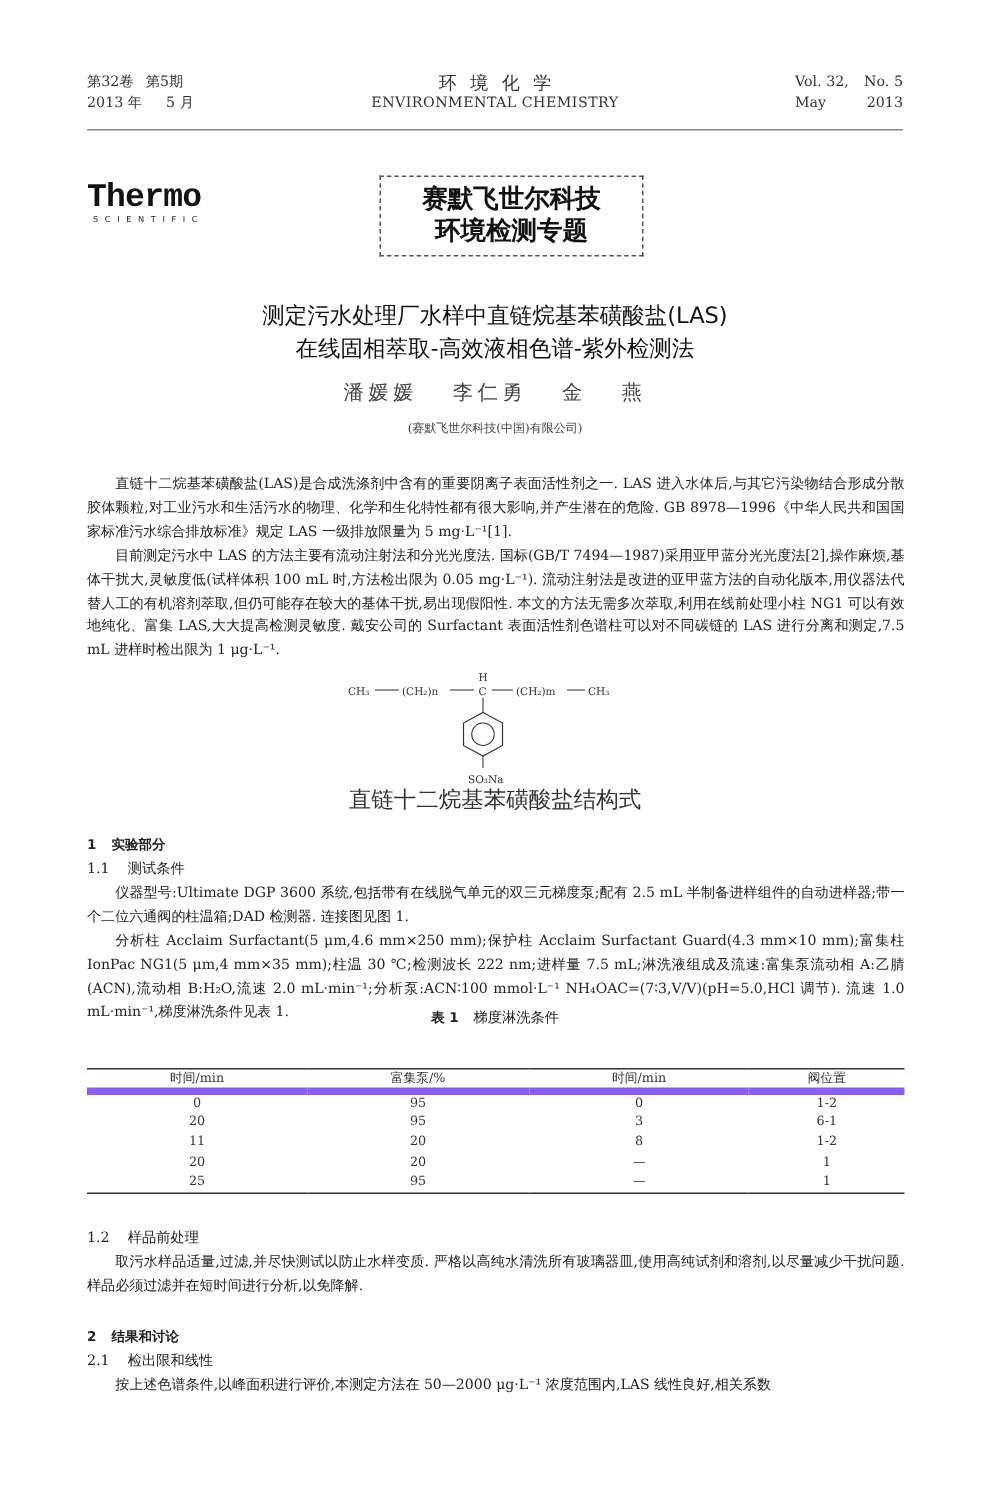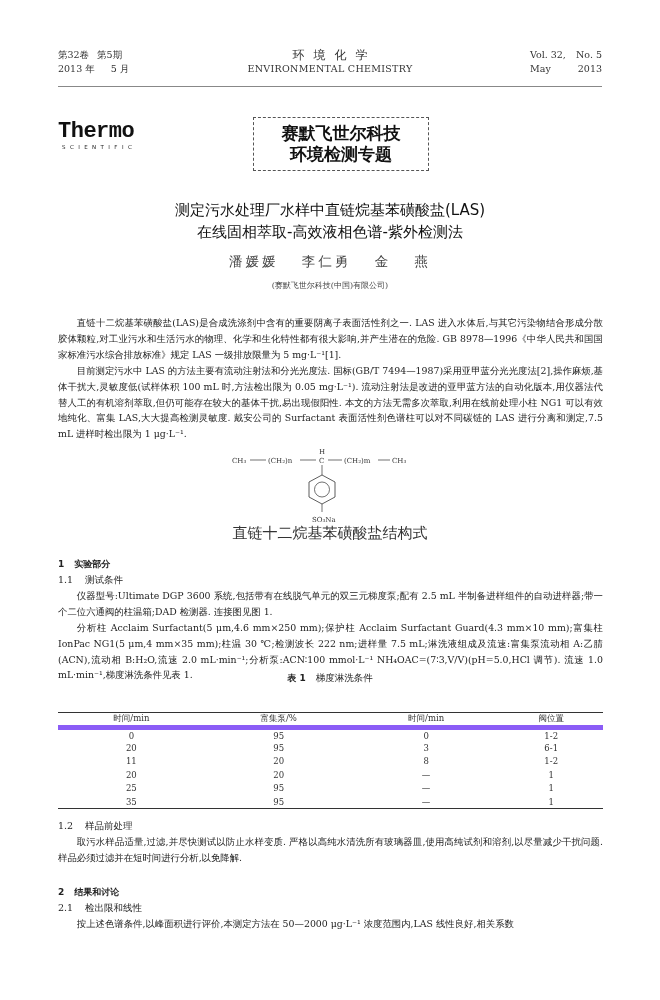--- a/index.html
+++ b/index.html
@@ -166,26 +166,20 @@
       <td>20</td>
       <td>—</td>
       <td>1</td>
     </tr>
     <tr>
       <td>25</td>
       <td>95</td>
       <td>—</td>
       <td>1</td>
     </tr>
-    <tr>
-      <td>35</td>
-      <td>95</td>
-      <td>—</td>
-      <td>1</td>
-    </tr>
   </tbody>
 </table>
 
 <div class="sec h2" style="top:818px">
   <span class="num">1.2</span><span>样品前处理</span>
 </div>
 <div class="para" style="top:834px">取污水样品适量,过滤,并尽快测试以防止水样变质. 严格以高纯水清洗所有玻璃器皿,使用高纯试剂和溶剂,以尽量减少干扰问题. 样品必须过滤并在短时间进行分析,以免降解.</div>
 
 <div class="sec h1" style="top:884px">
   <span class="num">2</span><span>结果和讨论</span>

